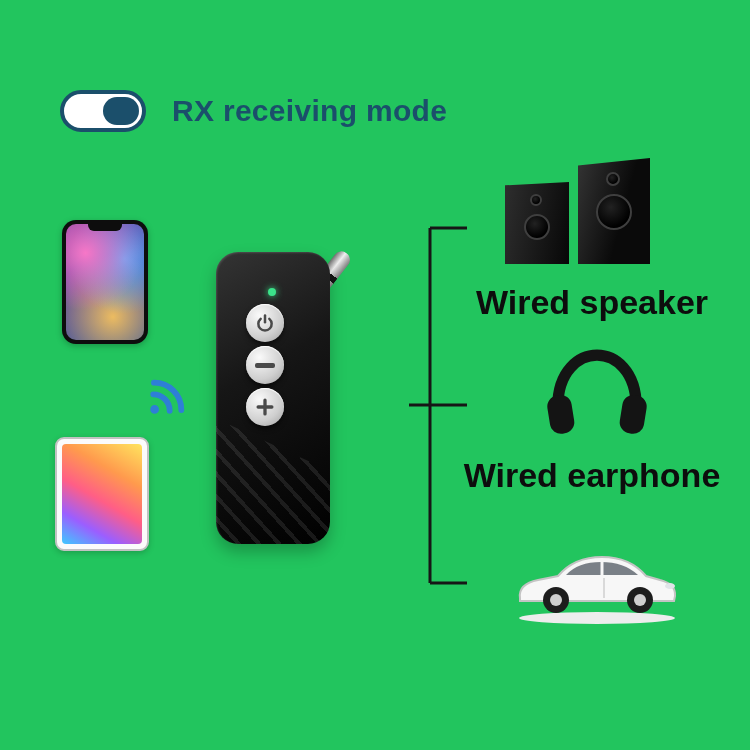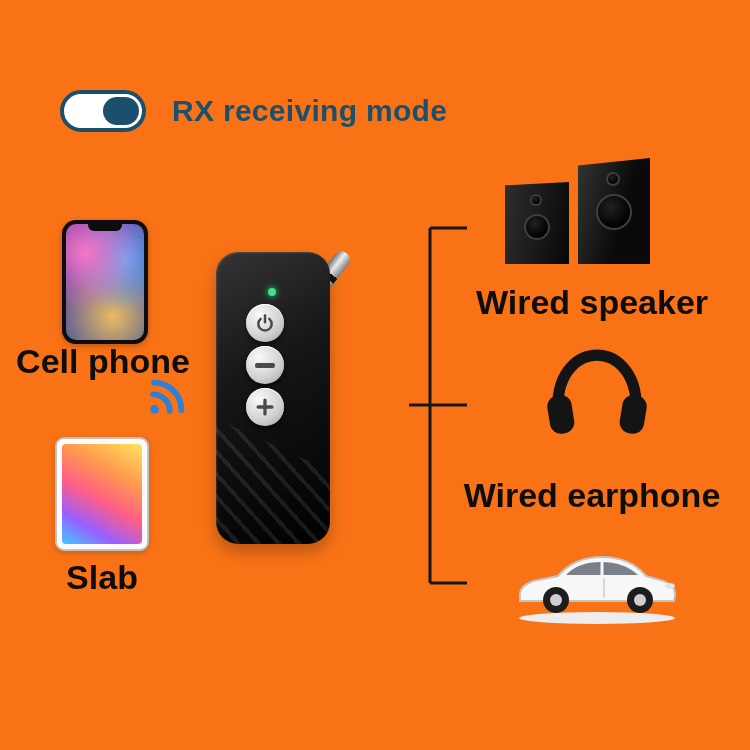--- a/index.html
+++ b/index.html
@@ -1,17 +1,17 @@
 <!DOCTYPE html>
 <html><head>
 <meta charset="utf-8">
 <title>RX receiving mode</title>
 <style>
   html,body{margin:0;padding:0;background:#ffffff;}
-  .stage{position:relative;width:750px;height:750px;background:#f97316;overflow:hidden;
+  .stage{position:relative;width:750px;height:750px;background:#22c55e;overflow:hidden;
          font-family:"Liberation Sans",sans-serif;}
 
   
   .toggle{position:absolute;left:60px;top:90px;width:86px;height:42px;box-sizing:border-box;
           border:4px solid #1b4f6b;border-radius:23px;background:#fff;}
   .toggle-knob{position:absolute;right:3px;top:3px;width:36px;height:28px;border-radius:14px;
           background:#1b4f6b;}
   .header-label{position:absolute;left:172px;top:94px;font-size:30px;font-weight:bold;
           color:#1b4f6b;letter-spacing:0.3px;}
 
@@ -90,34 +90,32 @@
   <div class="toggle">
     <div class="toggle-knob"></div>
   </div>
   <div class="header-label">RX receiving mode</div>
 
   <div class="phone">
     <div class="phone-screen">
       <div class="phone-notch"></div>
     </div>
   </div>
-  <div class="label" style="left:8px;top:342px;width:190px;">Cell phone</div>
 
   <svg class="wifi" viewBox="0 0 64 64">
     <g fill="none" stroke="#2e7fd6" stroke-width="6" stroke-linecap="round">
       <path d="M12 34 a 28 28 0 0 1 40 0"></path>
       <path d="M20 43 a 17 17 0 0 1 24 0"></path>
     </g>
     <circle cx="32" cy="53" r="4.5" fill="#2e7fd6"></circle>
   </svg>
 
   <div class="tablet">
     <div class="tablet-screen"></div>
   </div>
-  <div class="label" style="left:47px;top:558px;width:110px;">Slab</div>
 
   <div class="jack"></div>
   <div class="receiver">
     <div class="receiver-stripes"></div>
     <div class="led"></div>
     <div class="dev-btn btn-power">
       <svg width="20" height="20" viewBox="0 0 24 24">
         <path d="M12 3v8" stroke="#4a4a4a" stroke-width="3" stroke-linecap="round" fill="none"></path>
         <path d="M6.8 7a8 8 0 1 0 10.4 0" stroke="#4a4a4a" stroke-width="3" stroke-linecap="round" fill="none"></path>
       </svg>
@@ -151,21 +149,21 @@
       <div class="drv drv2"></div>
     </div>
   </div>
   <div class="label" style="left:472px;top:283px;width:240px;">Wired speaker</div>
 
   <svg class="headphones" viewBox="0 0 105 100">
     <path d="M14 62 C14 26 35 11 52.5 11 C70 11 91 26 91 62" fill="none" stroke="#141414" stroke-width="11" stroke-linecap="round"></path>
     <rect x="5" y="50" width="24" height="38" rx="11" fill="#141414" transform="rotate(-9 17 69)"></rect>
     <rect x="76" y="50" width="24" height="38" rx="11" fill="#141414" transform="rotate(9 88 69)"></rect>
   </svg>
-  <div class="label" style="left:462px;top:456px;width:260px;margin-top:20px;">Wired earphone</div>
+  <div class="label" style="left:462px;top:456px;width:260px;">Wired earphone</div>
 
   <svg class="car" viewBox="0 0 170 100">
     <ellipse cx="85" cy="90" rx="78" ry="6" fill="#ededed"></ellipse>
     <path d="M8 70 Q6 56 26 52 L46 48 Q62 29 90 29 Q118 29 134 48 L148 52 Q164 56 163 68 L162 73 L8 73 Z" fill="#f7f7f7" stroke="#c4c4c4" stroke-width="2"></path>
     <path d="M54 47 Q66 34 89 34 Q112 34 126 47 Z" fill="#7a8087"></path>
     <path d="M90 34 L90 47" stroke="#f7f7f7" stroke-width="3"></path>
     <path d="M92 50 L92 70" stroke="#d9d9d9" stroke-width="2"></path>
     <circle cx="44" cy="72" r="13" fill="#1d1d1d"></circle>
     <circle cx="44" cy="72" r="6" fill="#cfcfcf"></circle>
     <circle cx="128" cy="72" r="13" fill="#1d1d1d"></circle>

